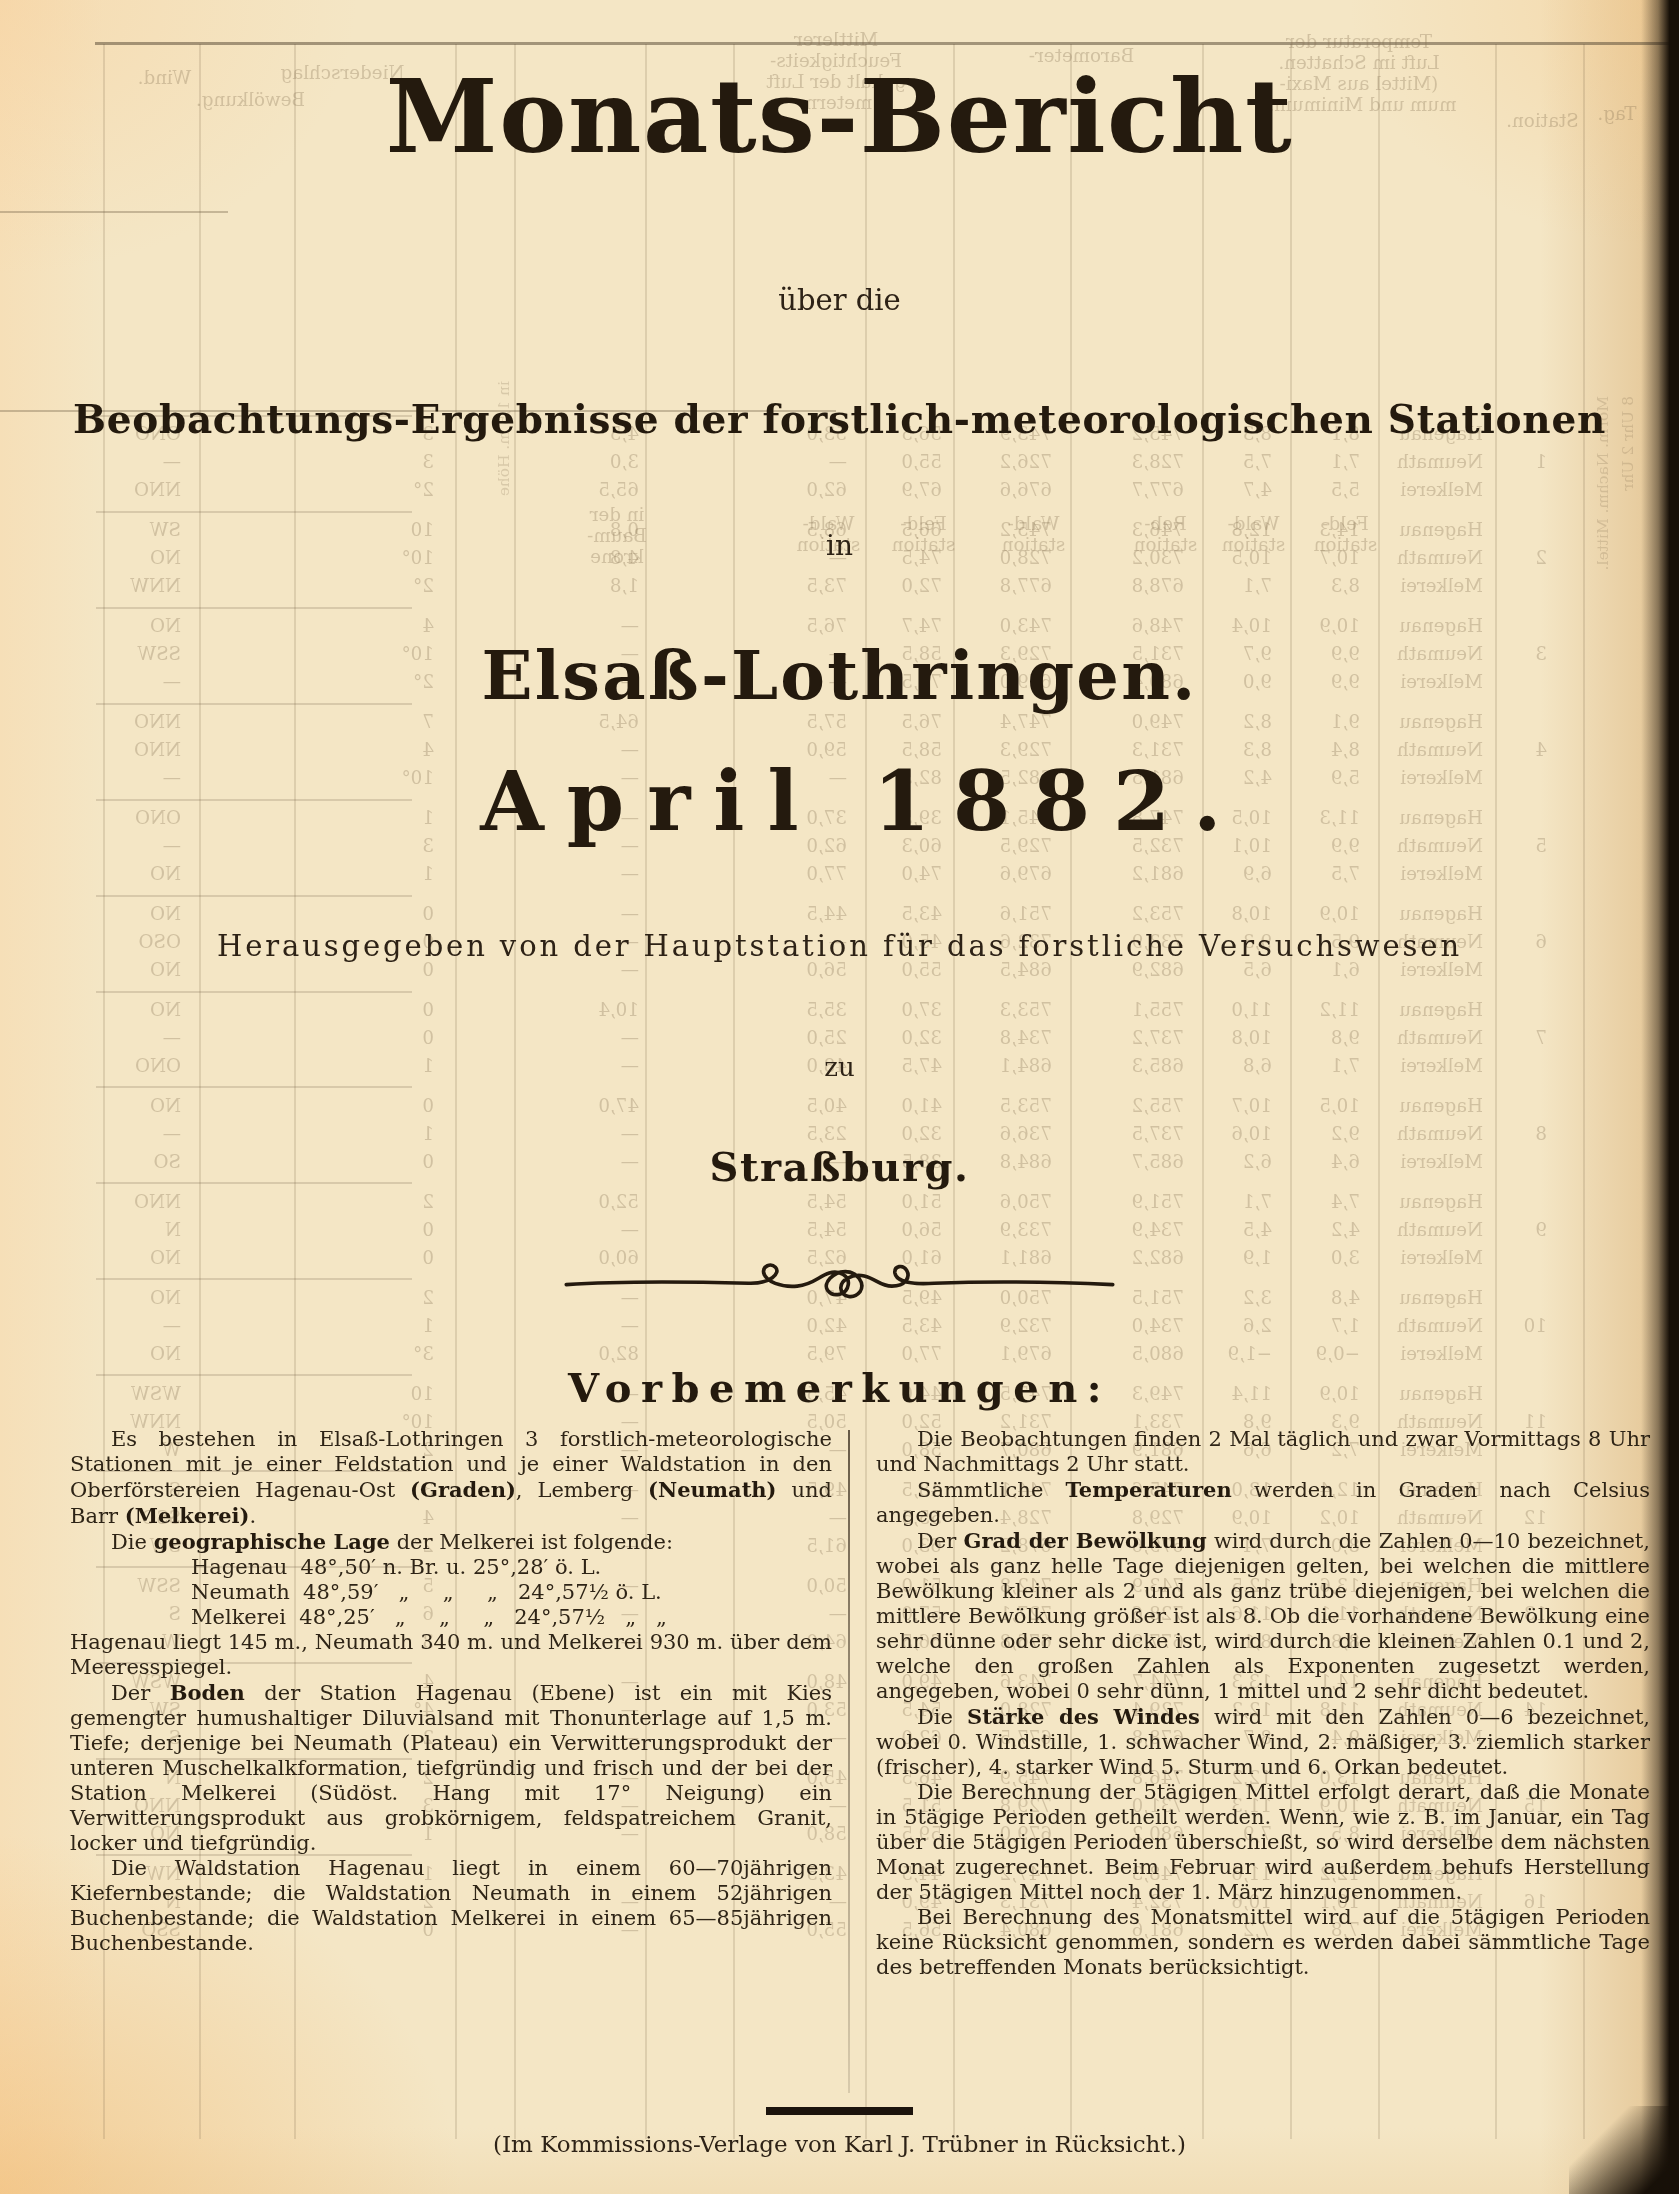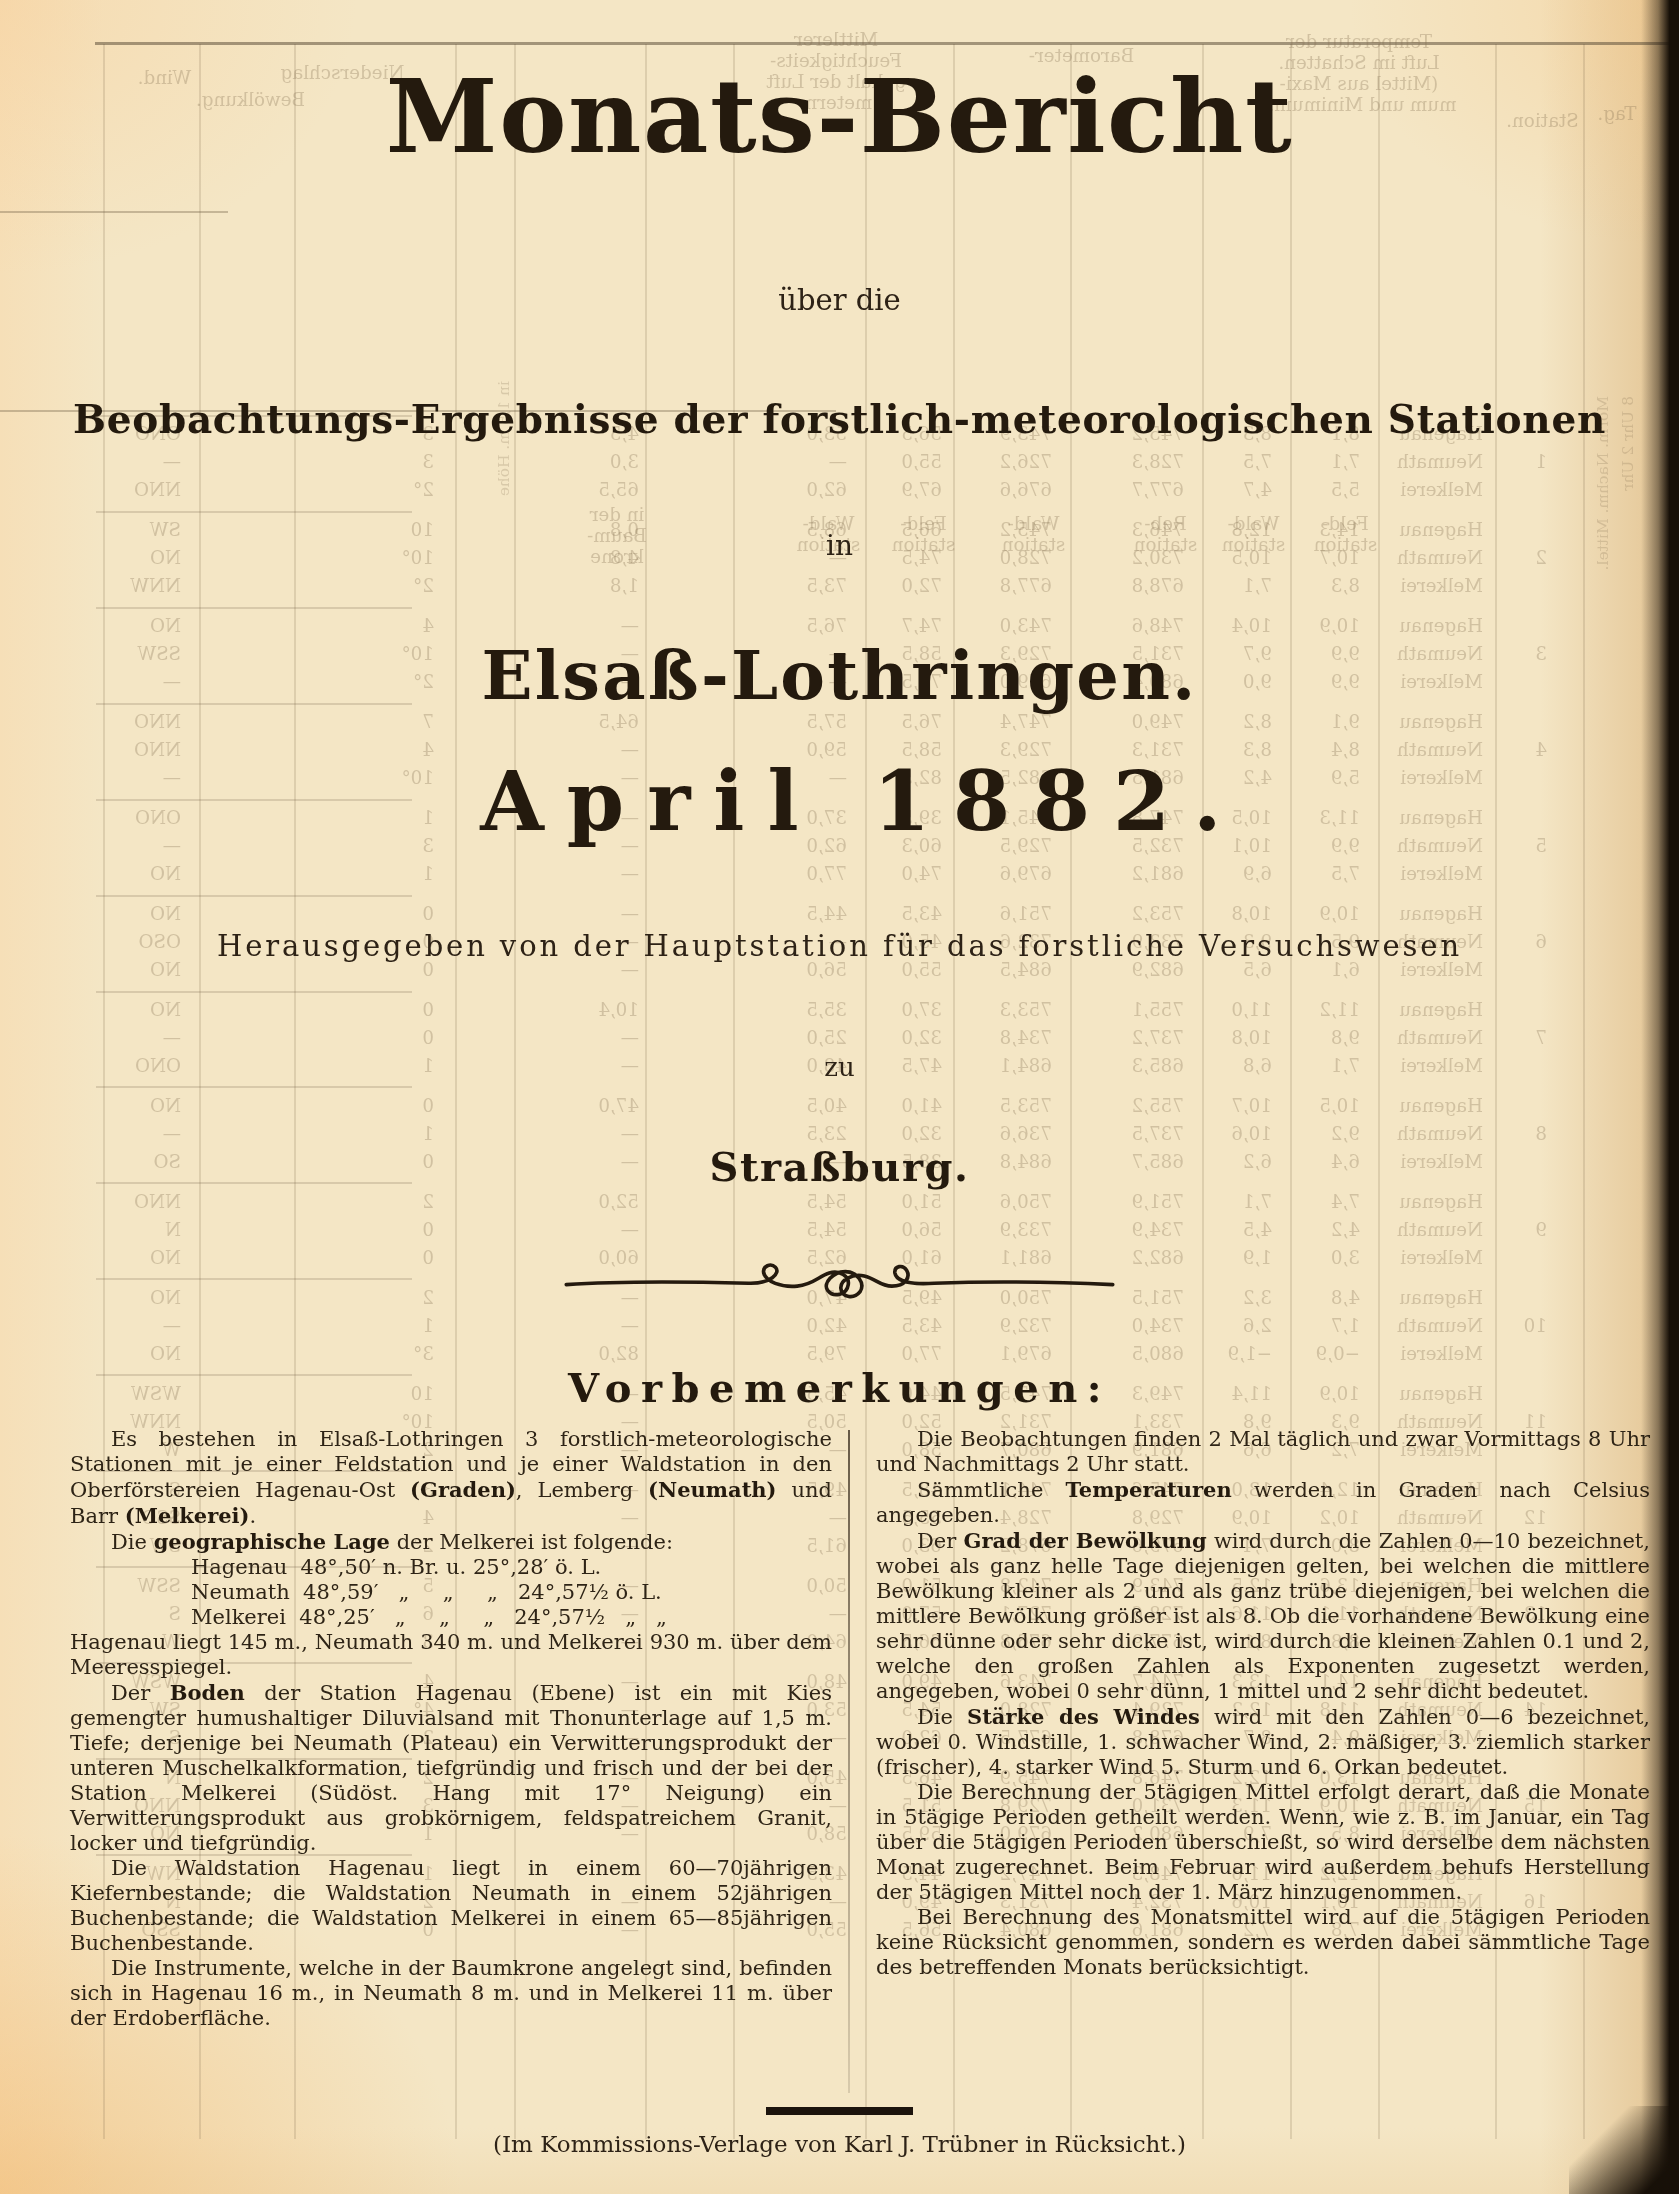--- a/index.html
+++ b/index.html
@@ -648,21 +648,20 @@
 
   <div class="col col-left" id="left-col">
       <p class="ind"><span>Es bestehen in Elsaß-Lothringen 3 forstlich-meteorologische Stationen mit je einer Feldstation und je einer Waldstation in den Oberförstereien Hagenau-Ost </span><span class="bb">(Graden)</span><span>, Lemberg </span><span class="bb">(Neumath)</span><span> und Barr </span><span class="bb">(Melkerei)</span><span>.</span></p>
       <p class="ind"><span>Die </span><span class="bb">geographische Lage</span><span> der Melkerei ist folgende:</span></p>
       <div class="coords">Hagenau  48°,50′ n. Br. u. 25°,28′ ö. L.
 Neumath  48°,59′   „     „     „   24°,57½ ö. L.
 Melkerei  48°,25′   „     „     „   24°,57½   „   „</div>
       <p class=""><span>Hagenau liegt 145 m., Neumath 340 m. und Melkerei 930 m. über dem Meeresspiegel.</span></p>
       <p class="ind"><span>Der </span><span class="bb">Boden</span><span> der Station Hagenau (Ebene) ist ein mit Kies gemengter humushaltiger Diluvialsand mit Thonunterlage auf 1,5 m. Tiefe; derjenige bei Neumath (Plateau) ein Verwitterungsprodukt der unteren Muschelkalkformation, tiefgründig und frisch und der bei der Station Melkerei (Südöst. Hang mit 17° Neigung) ein Verwitterungsprodukt aus grobkörnigem, feldspatreichem Granit, locker und tiefgründig.</span></p>
       <p class="ind"><span>Die Waldstation Hagenau liegt in einem 60—70jährigen Kiefernbestande; die Waldstation Neumath in einem 52jährigen Buchenbestande; die Waldstation Melkerei in einem 65—85jährigen Buchenbestande.</span></p>
-      <p class="ind"><span>Die Instrumente, welche in der Baumkrone angelegt sind, befinden sich in Hagenau 16 m., in Neumath 8 m. und in Melkerei 11 m. über der Erdoberfläche.</span></p>
     </div>
   <div class="col-divider"></div>
   <div class="col col-right" id="right-col">
       <p class="ind"><span>Die Beobachtungen finden 2 Mal täglich und zwar Vormittags 8 Uhr und Nachmittags 2 Uhr statt.</span></p>
       <p class="ind"><span>Sämmtliche </span><span class="bb">Temperaturen</span><span> werden in Graden nach Celsius angegeben.</span></p>
       <p class="ind"><span>Der </span><span class="bb">Grad der Bewölkung</span><span> wird durch die Zahlen 0—10 bezeichnet, wobei als ganz helle Tage diejenigen gelten, bei welchen die mittlere Bewölkung kleiner als 2 und als ganz trübe diejenigen, bei welchen die mittlere Bewölkung größer ist als 8. Ob die vorhandene Bewölkung eine sehr dünne oder sehr dicke ist, wird durch die kleinen Zahlen 0.1 und 2, welche den großen Zahlen als Exponenten zugesetzt werden, angegeben, wobei 0 sehr dünn, 1 mittel und 2 sehr dicht bedeutet.</span></p>
       <p class="ind"><span>Die </span><span class="bb">Stärke des Windes</span><span> wird mit den Zahlen 0—6 bezeichnet, wobei 0. Windstille, 1. schwacher Wind, 2. mäßiger, 3. ziemlich starker (frischer), 4. starker Wind  5. Sturm und 6. Orkan bedeutet.</span></p>
       <p class="ind"><span>Die Berechnung der 5tägigen Mittel erfolgt derart, daß die Monate in 5tägige Perioden getheilt werden. Wenn, wie z. B. im Januar, ein Tag über die 5tägigen Perioden überschießt, so wird derselbe dem nächsten Monat zugerechnet. Beim Februar wird außerdem behufs Herstellung der 5tägigen Mittel noch der 1. März hinzugenommen.</span></p>
       <p class="ind"><span>Bei Berechnung des Monatsmittel wird auf die 5tägigen Perioden keine Rücksicht genommen, sondern es werden dabei sämmtliche Tage des betreffenden Monats berücksichtigt.</span></p>
     </div>

